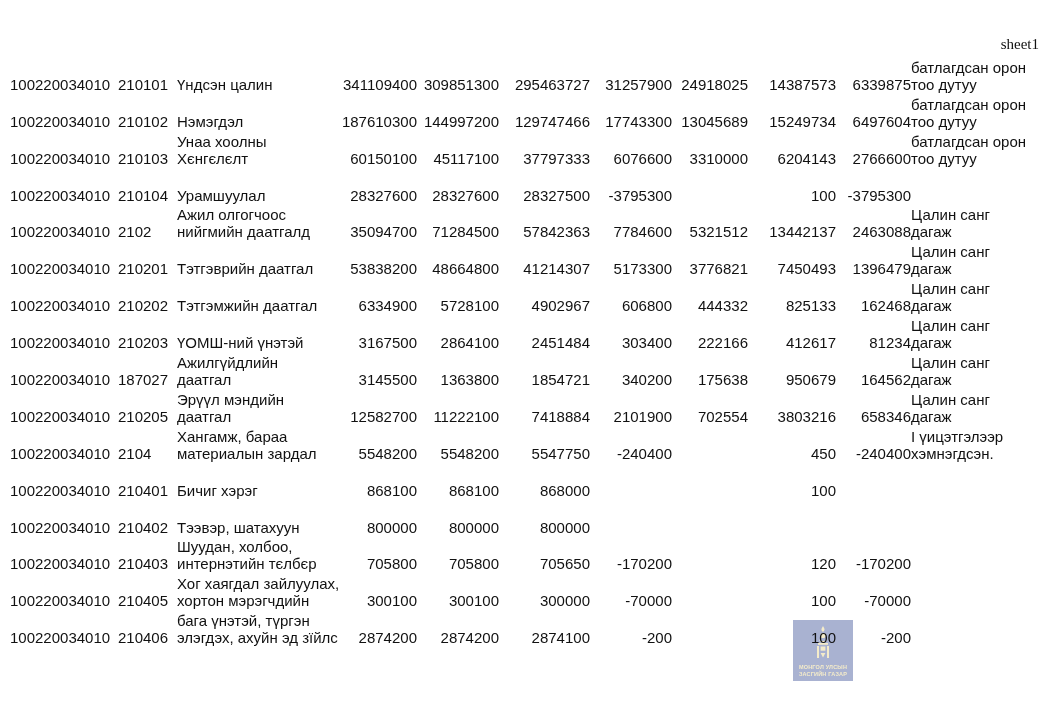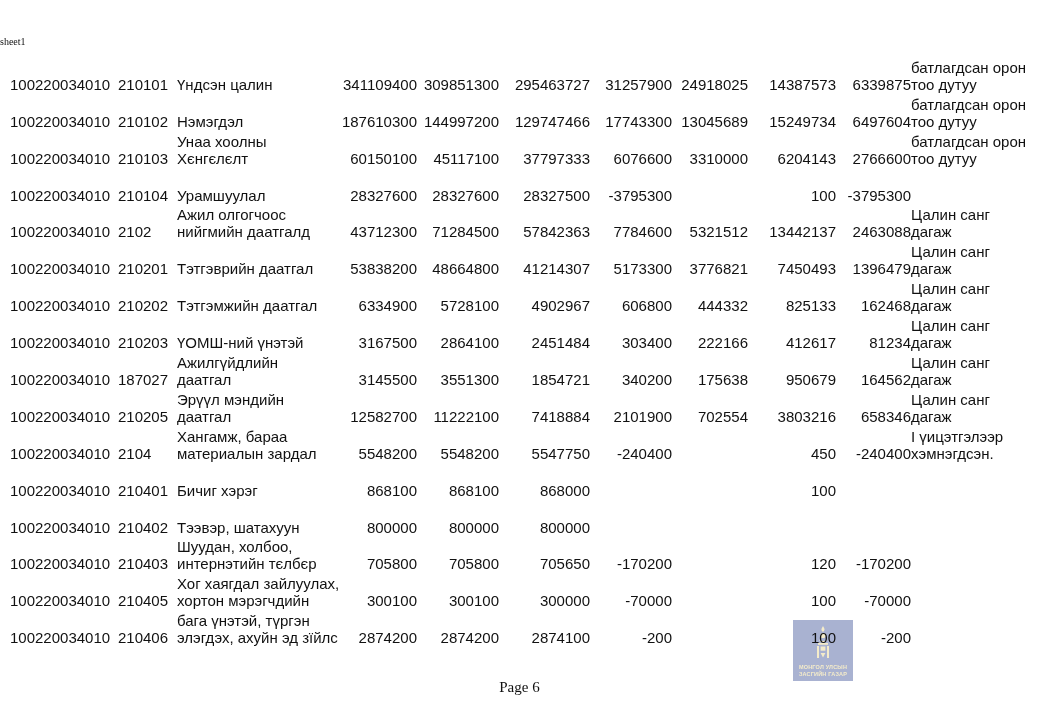--- a/index.html
+++ b/index.html
@@ -1,19 +1,19 @@
 <!DOCTYPE html>
 <html><head>
 <meta charset="utf-8">
 <style>
   html,body{margin:0;padding:0;background:#fff;}
   #page{position:relative;width:1039px;height:706px;background:#ffffff;overflow:hidden;
         font-family:"Liberation Sans","DejaVu Sans",sans-serif;color:#111;}
-  .doc-title{position:absolute;top:36px;left:0;width:100%;text-align:left;
-        font-family:"Liberation Serif","DejaVu Serif",serif;font-size:10px;}
+  .doc-title{position:absolute;top:36px;left:0;width:100%;text-align:right;
+        font-family:"Liberation Serif","DejaVu Serif",serif;font-size:15px;}
   .doc-footer{position:absolute;top:679px;left:0;width:100%;text-align:center;
         font-family:"Liberation Serif","DejaVu Serif",serif;font-size:15px;}
   table.sheet{position:absolute;left:10px;top:57px;width:1018px;border-collapse:collapse;
         table-layout:fixed;z-index:2;}
   table.sheet td{vertical-align:bottom;padding:0 0 1px 0;font-size:15px;line-height:17px;
         white-space:pre;overflow:visible;}
   table.sheet tr{height:36.9px;}
   td.num{text-align:right;}
   td.note{padding-left:4px;}
   #watermark{position:absolute;left:793px;top:620px;width:60px;height:61px;z-index:1;
@@ -114,21 +114,21 @@
           <td class="num"></td>
           <td class="num">100</td>
           <td class="num">-3795300</td>
           <td class="note"></td>
         </tr>
         <tr>
           <td>100220034010</td>
           <td>2102</td>
           <td>Ажил олгогчоос
 нийгмийн даатгалд</td>
-          <td class="num">43712300</td>
+          <td class="num">35094700</td>
           <td class="num">71284500</td>
           <td class="num">57842363</td>
           <td class="num">7784600</td>
           <td class="num">5321512</td>
           <td class="num">13442137</td>
           <td class="num">2463088</td>
           <td class="note">Цалин санг
 дагаж</td>
         </tr>
         <tr>
@@ -172,21 +172,21 @@
           <td class="num">81234</td>
           <td class="note">Цалин санг
 дагаж</td>
         </tr>
         <tr>
           <td>100220034010</td>
           <td>187027</td>
           <td>Ажилгүйдлийн
 даатгал</td>
           <td class="num">3145500</td>
-          <td class="num">3551300</td>
+          <td class="num">1363800</td>
           <td class="num">1854721</td>
           <td class="num">340200</td>
           <td class="num">175638</td>
           <td class="num">950679</td>
           <td class="num">164562</td>
           <td class="note">Цалин санг
 дагаж</td>
         </tr>
         <tr>
           <td>100220034010</td>
@@ -282,14 +282,13 @@
           <td class="num">2874100</td>
           <td class="num">-200</td>
           <td class="num"></td>
           <td class="num">100</td>
           <td class="num">-200</td>
           <td class="note"></td>
         </tr>
       </tbody>
   </table>
 
-  <div class="doc-footer">Page 6</div>
 </div>
 
 </body></html>

